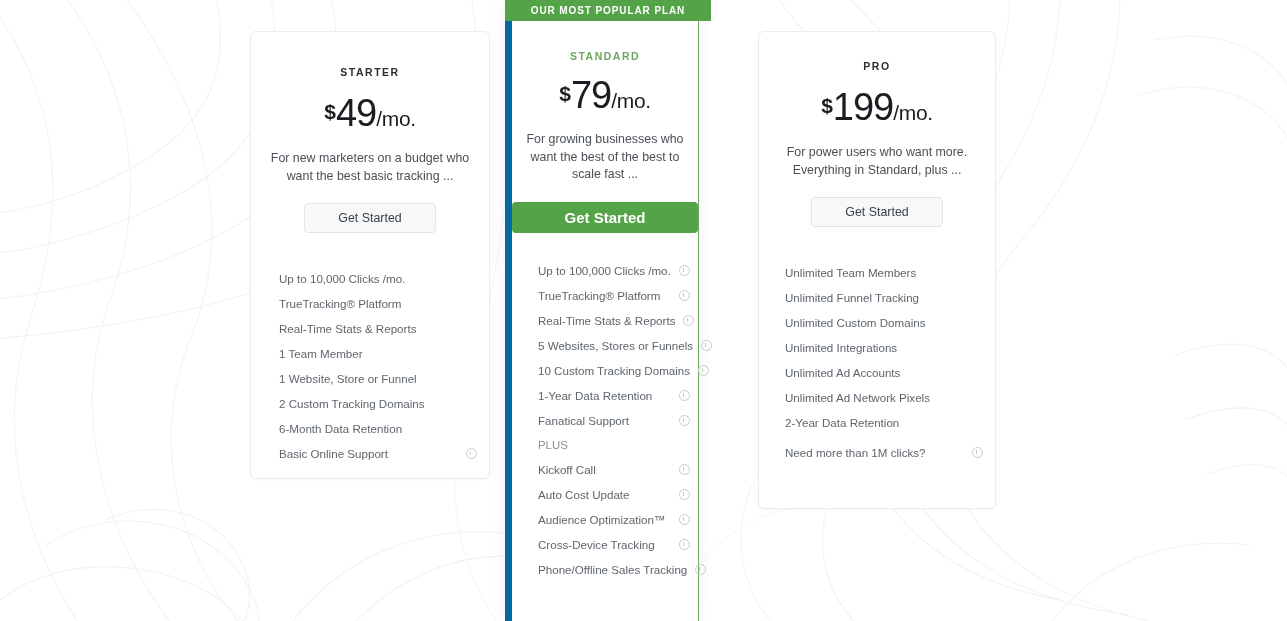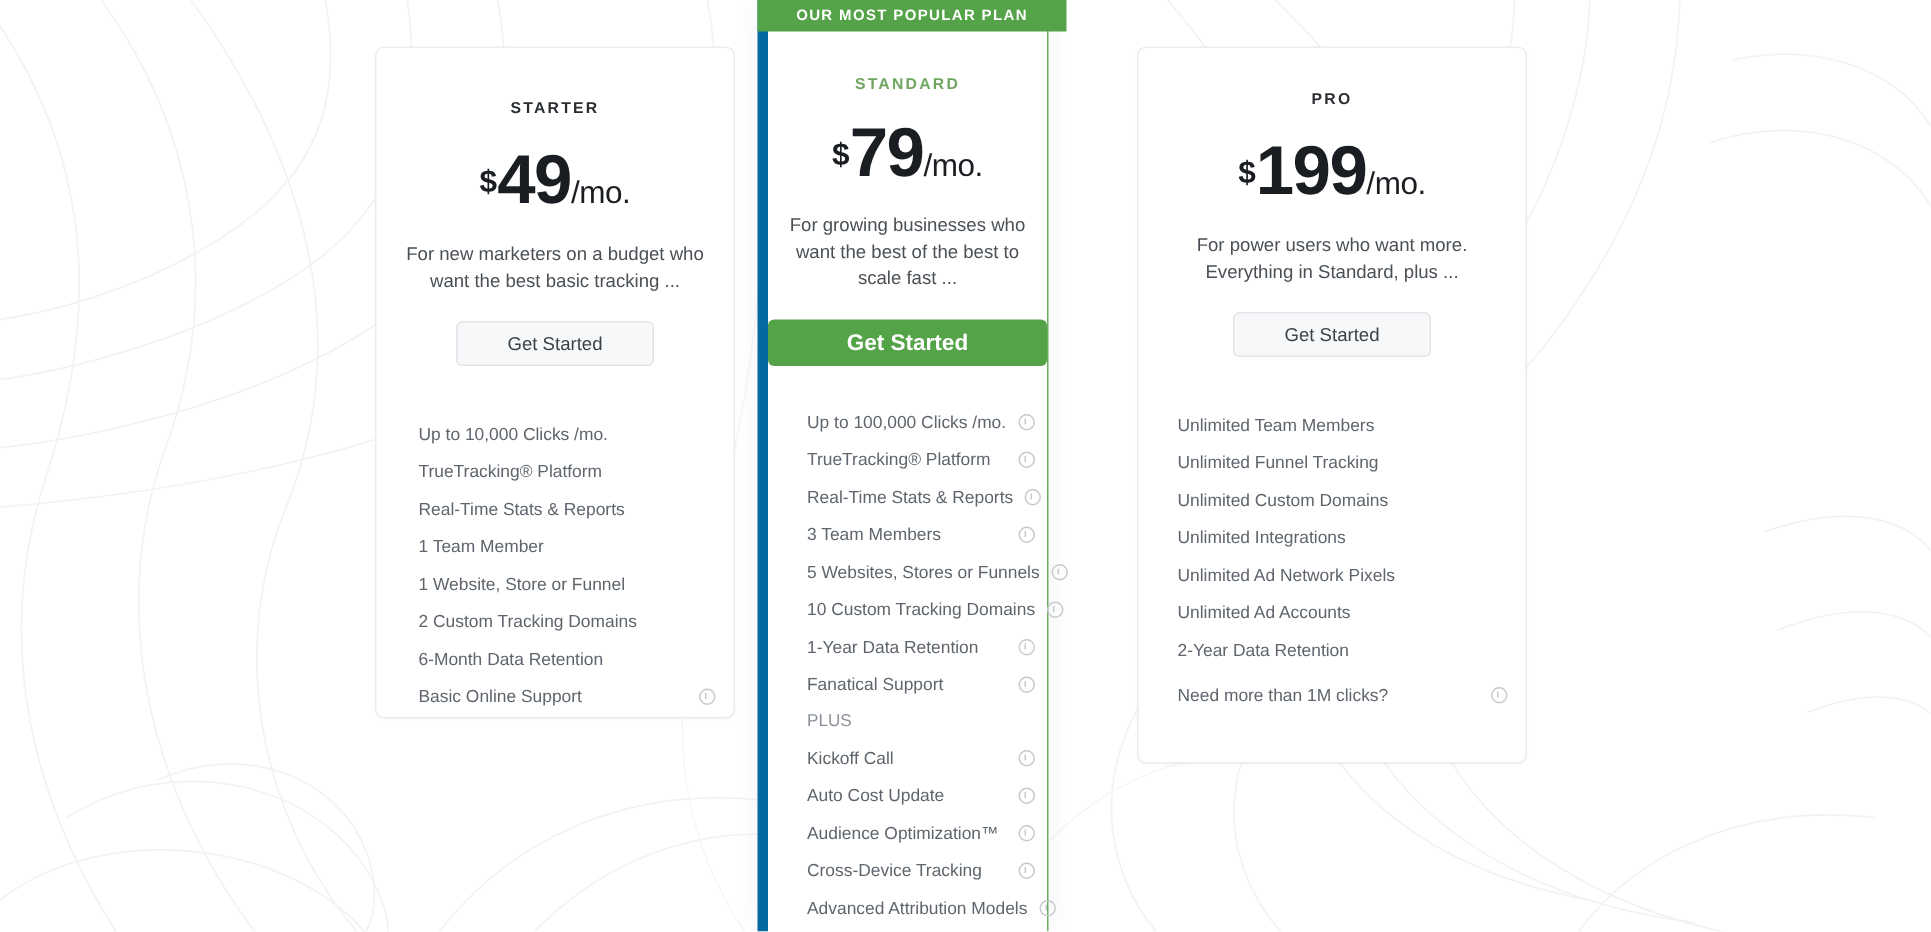--- a/index.html
+++ b/index.html
@@ -46,21 +46,21 @@
   #card-starter {
     left: 250px;
     top: 31px;
     width: 240px;
     height: 448px;
   }
 
   #card-pro {
     left: 758px;
     top: 31px;
-    width: 260px;
+    width: 238px;
     height: 478px;
   }
 
   #card-standard {
     left: 505px;
     top: 0px;
     width: 194px;
     height: 621px;
     border-left: 7px solid #0369a1;
     border-right: 1px solid #6aab5d;
@@ -110,22 +110,22 @@
     white-space: nowrap;
     color: #1a1d21;
   }
   .price-currency {
     font-size: 21px;
     font-weight: bold;
     vertical-align: 7px;
     letter-spacing: 0px;
   }
   .price-amount {
-    font-size: 46px;
-    font-weight: bold;
+    font-size: 38px;
+    font-weight: normal;
     letter-spacing: -1px;
   }
   .price-period {
     font-size: 21px;
     font-weight: normal;
     letter-spacing: -0.3px;
   }
 
   .plan-desc {
     text-align: center;
@@ -331,24 +331,20 @@
           </li>
           <li class="feature">
             <span class="feature-label">TrueTracking® Platform</span>
             <span class="info-icon"></span>
           </li>
           <li class="feature">
             <span class="feature-label">Real-Time Stats &amp; Reports</span>
             <span class="info-icon"></span>
           </li>
           <li class="feature">
-            <span class="feature-label">3 Team Members</span>
-            <span class="info-icon"></span>
-          </li>
-          <li class="feature">
             <span class="feature-label">5 Websites, Stores or Funnels</span>
             <span class="info-icon"></span>
           </li>
           <li class="feature">
             <span class="feature-label">10 Custom Tracking Domains</span>
             <span class="info-icon"></span>
           </li>
           <li class="feature">
             <span class="feature-label">1-Year Data Retention</span>
             <span class="info-icon"></span>
@@ -368,24 +364,20 @@
           <li class="feature">
             <span class="feature-label">Auto Cost Update</span>
             <span class="info-icon"></span>
           </li>
           <li class="feature">
             <span class="feature-label">Audience Optimization™</span>
             <span class="info-icon"></span>
           </li>
           <li class="feature">
             <span class="feature-label">Cross-Device Tracking</span>
-            <span class="info-icon"></span>
-          </li>
-          <li class="feature">
-            <span class="feature-label">Advanced Attribution Models</span>
             <span class="info-icon"></span>
           </li>
           <li class="feature">
             <span class="feature-label">Phone/Offline Sales Tracking</span>
             <span class="info-icon"></span>
           </li>
         </ul>
     </div>
   </div>
 
@@ -418,25 +410,25 @@
           </li>
           <li class="feature">
             <span class="feature-label">Unlimited Custom Domains</span>
             <span class="info-icon hidden"></span>
           </li>
           <li class="feature">
             <span class="feature-label">Unlimited Integrations</span>
             <span class="info-icon hidden"></span>
           </li>
           <li class="feature">
+            <span class="feature-label">Unlimited Ad Accounts</span>
+            <span class="info-icon hidden"></span>
+          </li>
+          <li class="feature">
             <span class="feature-label">Unlimited Ad Network Pixels</span>
-            <span class="info-icon hidden"></span>
-          </li>
-          <li class="feature">
-            <span class="feature-label">Unlimited Ad Accounts</span>
             <span class="info-icon hidden"></span>
           </li>
           <li class="feature">
             <span class="feature-label">2-Year Data Retention</span>
             <span class="info-icon hidden"></span>
           </li>
           <li class="feature spaced">
             <span class="feature-label">Need more than 1M clicks?</span>
             <span class="info-icon"></span>
           </li>

